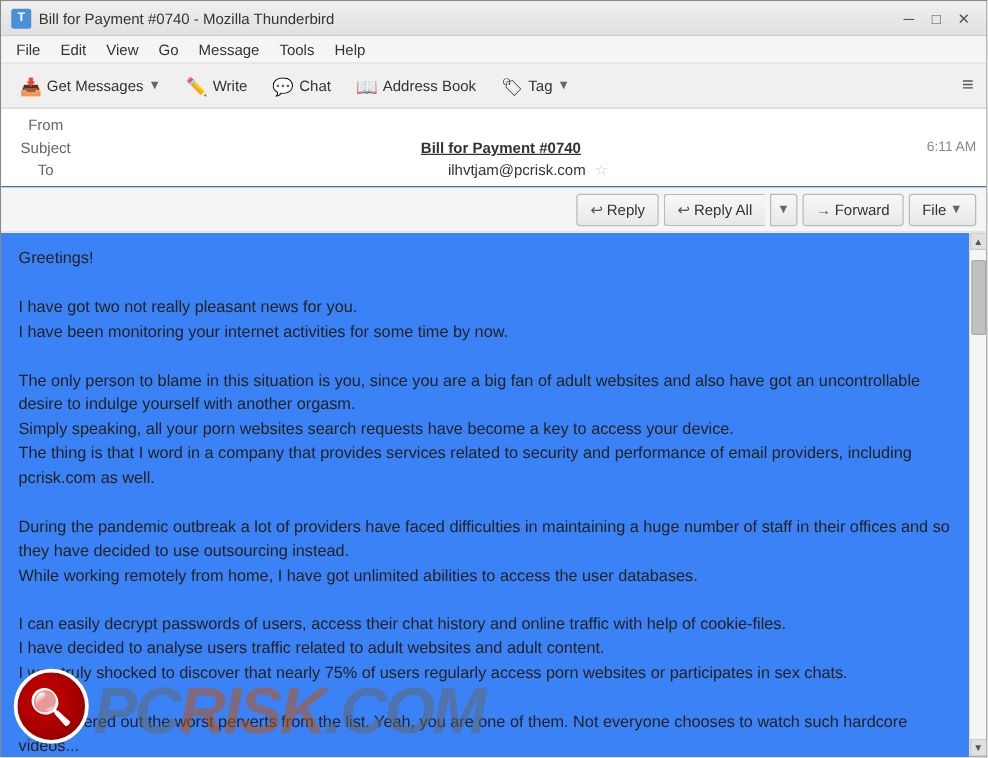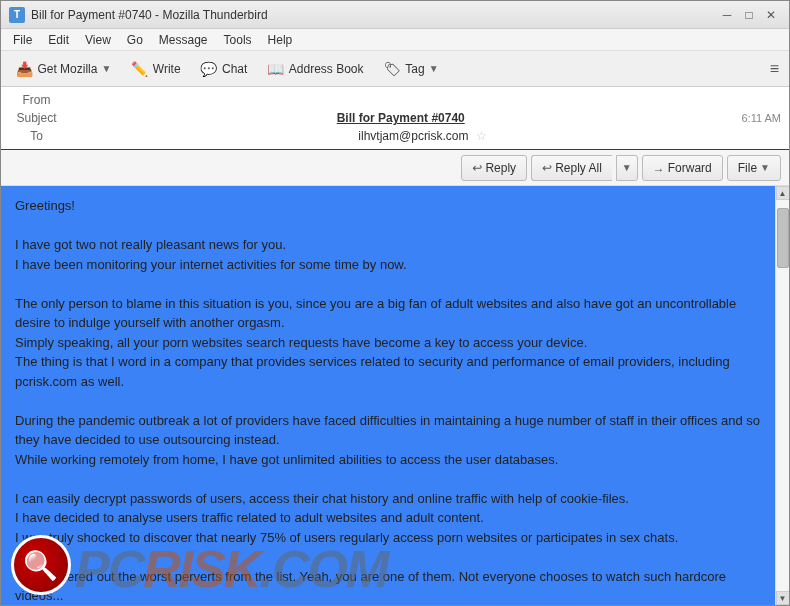--- a/index.html
+++ b/index.html
@@ -225,21 +225,21 @@
     <span class="menu-item">View</span>
     <span class="menu-item">Go</span>
     <span class="menu-item">Message</span>
     <span class="menu-item">Tools</span>
     <span class="menu-item">Help</span>
   </div>
 
   <div class="toolbar">
     <button class="toolbar-btn">
       <span class="icon">📥</span>
-      <span>Get Mozilla</span>
+      <span>Get Messages</span>
       <span class="dropdown-arrow">▼</span>
     </button>
     <button class="toolbar-btn">
       <span class="icon">✏️</span>
       <span>Write</span>
     </button>
     <button class="toolbar-btn">
       <span class="icon">💬</span>
       <span>Chat</span>
     </button>

